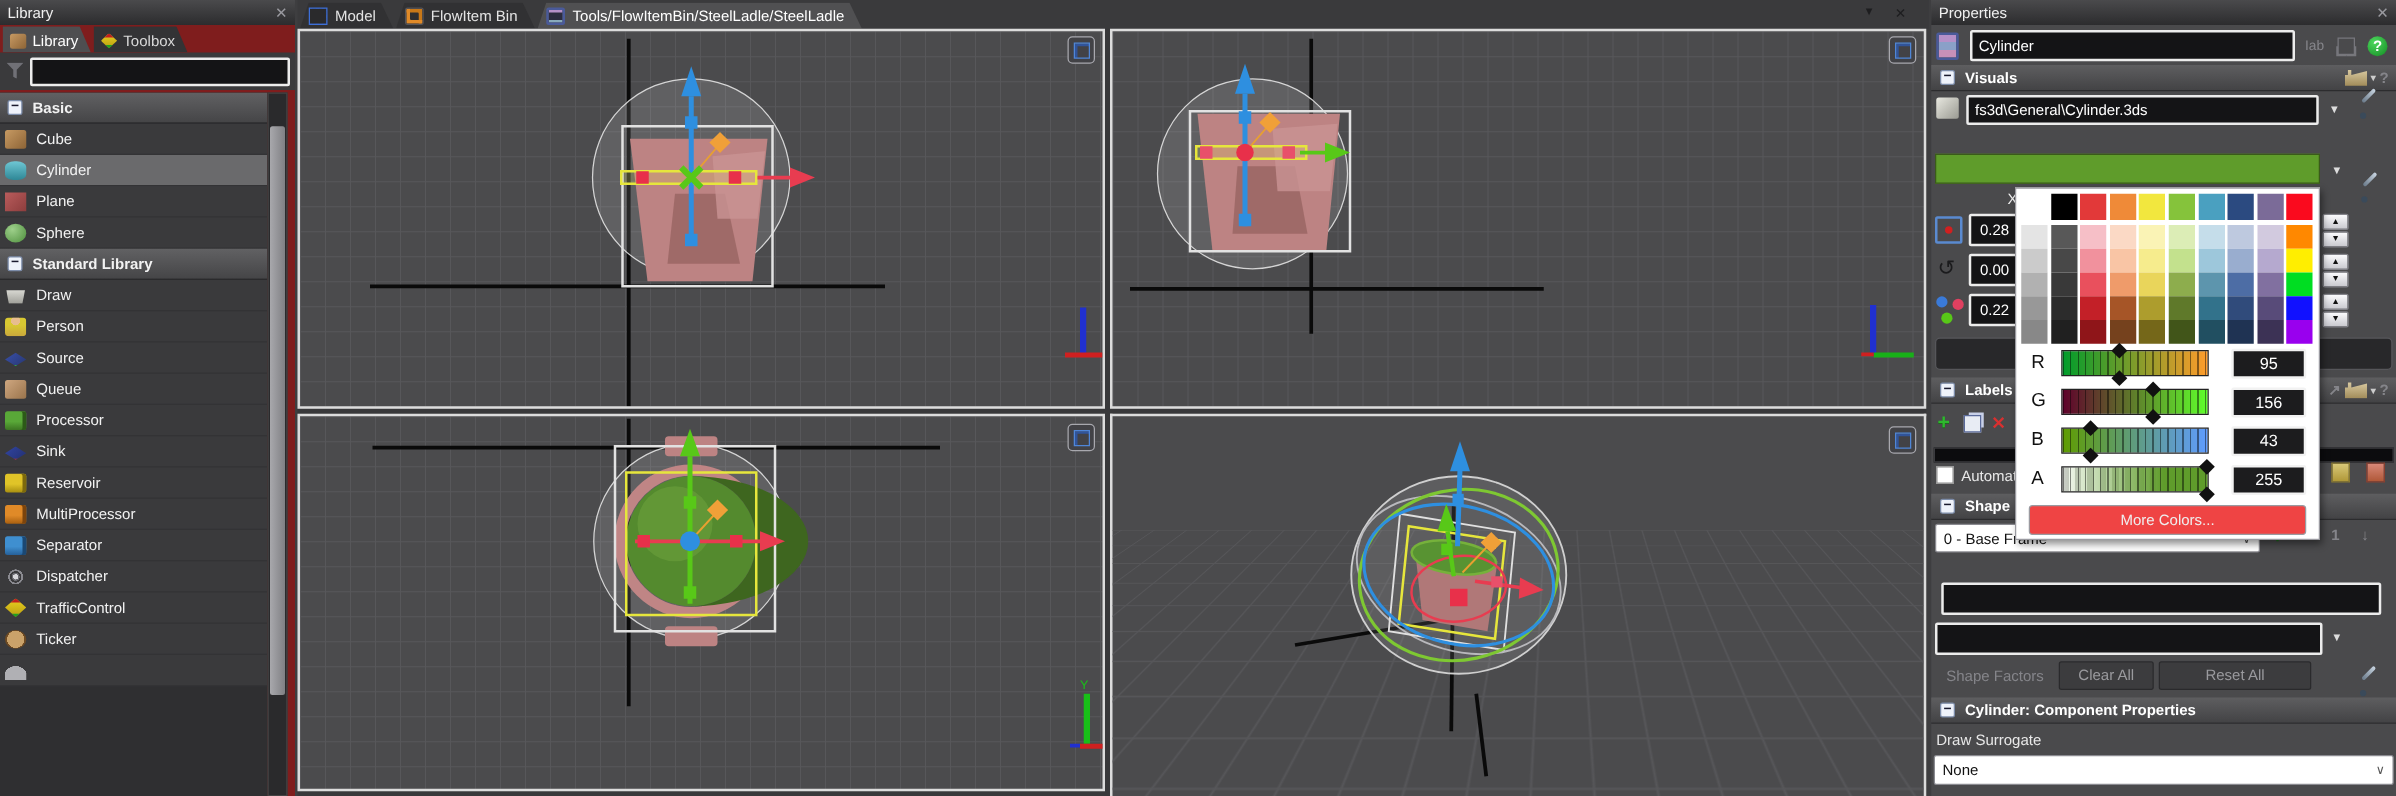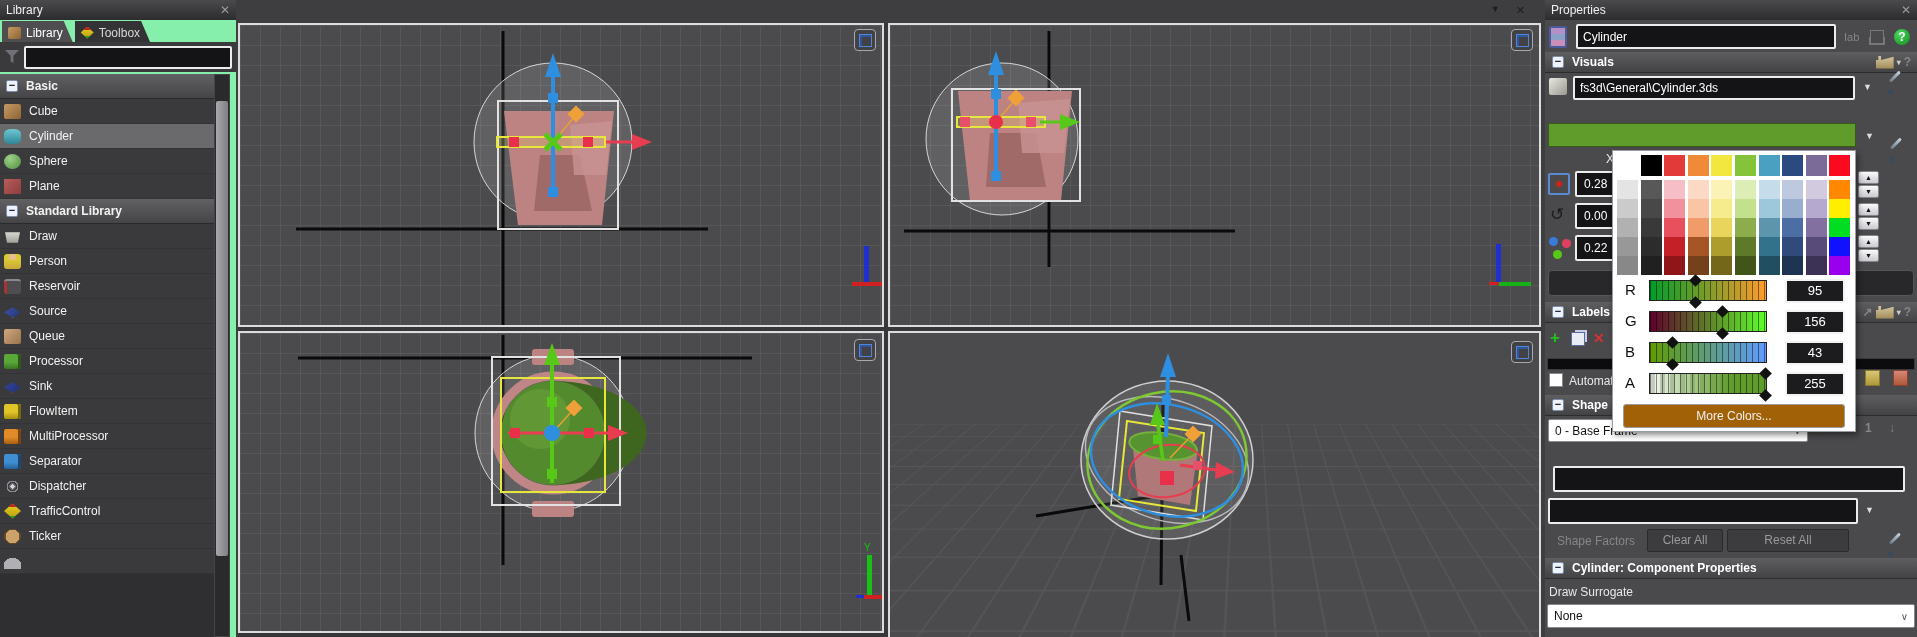--- a/index.html
+++ b/index.html
@@ -1,21 +1,21 @@
 <!DOCTYPE html>
 <html><head>
 <meta charset="utf-8">
 <style>
   * { margin:0; padding:0; box-sizing:border-box; }
   html,body { width:1917px; height:637px; overflow:hidden; background:#3e3e40;
     font-family:"Liberation Sans", sans-serif; color:#e8e8e8; font-size:12px; }
   .abs { position:absolute; }
 
   
-  #library { position:absolute; left:0; top:0; width:236px; height:637px; background:#86efac; }
+  #library { position:absolute; left:0; top:0; width:236px; height:637px; background:#7f1d1d; }
   .panel-titlebar { position:absolute; left:0; top:0; right:0; height:20px;
     background:linear-gradient(#4a4a4c,#2c2c2e); display:flex; align-items:center;
     padding:0 6px; font-size:12px; color:#f0f0f0; }
   .panel-close { margin-left:auto; color:#9a9aa0; font-size:12px; cursor:pointer; }
   #lib-tabs { position:absolute; left:2px; top:21px; right:0; height:21px; display:flex; gap:2px; }
   .ltab { height:21px; padding:2px 10px 0 6px; display:flex; align-items:center; gap:5px;
     background:#333335; color:#d8d8d8; clip-path:polygon(0 0, calc(100% - 9px) 0, 100% 100%, 0 100%); }
   .ltab.active { background:#4e4e50; color:#fff; }
   #lib-filter-row { position:absolute; left:0; top:42px; right:0; height:30px; background:#3a3a3c; }
   .funnel { width:14px; height:13px; background:#707076;
@@ -125,21 +125,21 @@
     background:repeating-linear-gradient(90deg, rgba(0,0,0,.45) 0 1px, transparent 1px 6px); }
   .ch-R { background:linear-gradient(90deg,#009c2b,#ff9c2b); }
   .ch-G { background:linear-gradient(90deg,#5f002b,#5fff2b); }
   .ch-B { background:linear-gradient(90deg,#5f9c00,#5f9cff); }
   .ch-A { background:
       linear-gradient(90deg, rgba(95,156,43,.05), rgba(95,156,43,1) 70%),
       repeating-linear-gradient(90deg,#cfcfcf 0 5px,#fff 5px 10px); }
   .ch-thumb { position:absolute; width:9px; height:9px; background:#111; transform:rotate(45deg); z-index:2; }
   .ch-val { position:absolute; left:172px; top:0; width:60px; height:24px; background:#1c1c1e; color:#fff;
     border:2px solid #f2f2f2; border-radius:2px; text-align:center; line-height:20px; font-size:13px; }
-  #more-colors { position:absolute; left:10px; top:253px; width:222px; height:24px; background:#a16207;
+  #more-colors { position:absolute; left:10px; top:253px; width:222px; height:24px; background:#ef4444;
     border:1px solid #9a9aa0; border-radius:3px; color:#eee; text-align:center; line-height:22px; font-size:12px; }
 
   .eyedropper { width:20px; height:20px; position:relative; }
   .eyedropper::before { content:""; position:absolute; left:3px; top:3px; width:14px; height:3px;
     background:linear-gradient(90deg,#6a7a8a,#c8d4e0); transform:rotate(-45deg); transform-origin:left center; border-radius:2px;}
   .eyedropper::after { content:""; position:absolute; left:1px; bottom:2px; width:5px; height:5px; background:#3a4a5a; border-radius:50%; }
 </style>
 </head>
 <body>
 
@@ -169,62 +169,58 @@
       </div>
       <div class="tree-row item">
         <span class="licon i-cube"></span>
         <span>Cube</span>
       </div>
       <div class="tree-row item selected">
         <span class="licon i-cylinder"></span>
         <span>Cylinder</span>
       </div>
       <div class="tree-row item">
+        <span class="licon i-plane"></span>
+        <span>Plane</span>
+      </div>
+      <div class="tree-row item">
         <span class="licon i-sphere"></span>
         <span>Sphere</span>
-      </div>
-      <div class="tree-row item">
-        <span class="licon i-plane"></span>
-        <span>Plane</span>
       </div>
       <div class="tree-row tree-header">
         <span class="collapse-box">−</span>
         <span>Standard Library</span>
       </div>
       <div class="tree-row item">
         <span class="licon i-tote"></span>
         <span>Draw</span>
       </div>
       <div class="tree-row item">
         <span class="licon i-person"></span>
         <span>Person</span>
       </div>
       <div class="tree-row item">
-        <span class="licon i-reservoir"></span>
-        <span>Reservoir</span>
-      </div>
-      <div class="tree-row item">
         <span class="licon i-source"></span>
         <span>Source</span>
       </div>
       <div class="tree-row item">
         <span class="licon i-queue"></span>
         <span>Queue</span>
       </div>
       <div class="tree-row item">
         <span class="licon i-processor"></span>
         <span>Processor</span>
       </div>
       <div class="tree-row item">
         <span class="licon i-sink"></span>
         <span>Sink</span>
       </div>
       <div class="tree-row item">
         <span class="licon i-combiner"></span>
-        <span>FlowItem</span>
+        <span>Reservoir</span>
       </div>
       <div class="tree-row item">
         <span class="licon i-multiprocessor"></span>
         <span>MultiProcessor</span>
       </div>
       <div class="tree-row item">
         <span class="licon i-separator"></span>
         <span>Separator</span>
       </div>
       <div class="tree-row item">
@@ -243,20 +239,34 @@
         <span class="licon i-cut"></span>
         <span></span>
       </div>
     </div>
   <div id="lib-scroll">
     <div id="lib-thumb"></div>
   </div>
 </div>
 
 <div id="center">
+  <div id="tabbar">
+      <div class="ctab">
+        <span class="tbicon i-model-grid"></span>
+        <span>Model</span>
+      </div>
+      <div class="ctab">
+        <span class="tbicon i-flowitem"></span>
+        <span>FlowItem Bin</span>
+      </div>
+      <div class="ctab active">
+        <span class="tbicon i-film"></span>
+        <span>Tools/FlowItemBin/SteelLadle/SteelLadle</span>
+      </div>
+    </div>
   <div id="tabbar-extra">
     <span style="font-size:9px;">▼</span>
     <span>✕</span>
   </div>
 
   <div id="quad">
 
     <div class="pane" id="pane-tl">
       <svg width="646" height="304">
         <line x1="263" y1="6" x2="263" y2="300" stroke="#0a0a0a" stroke-width="3"></line>

